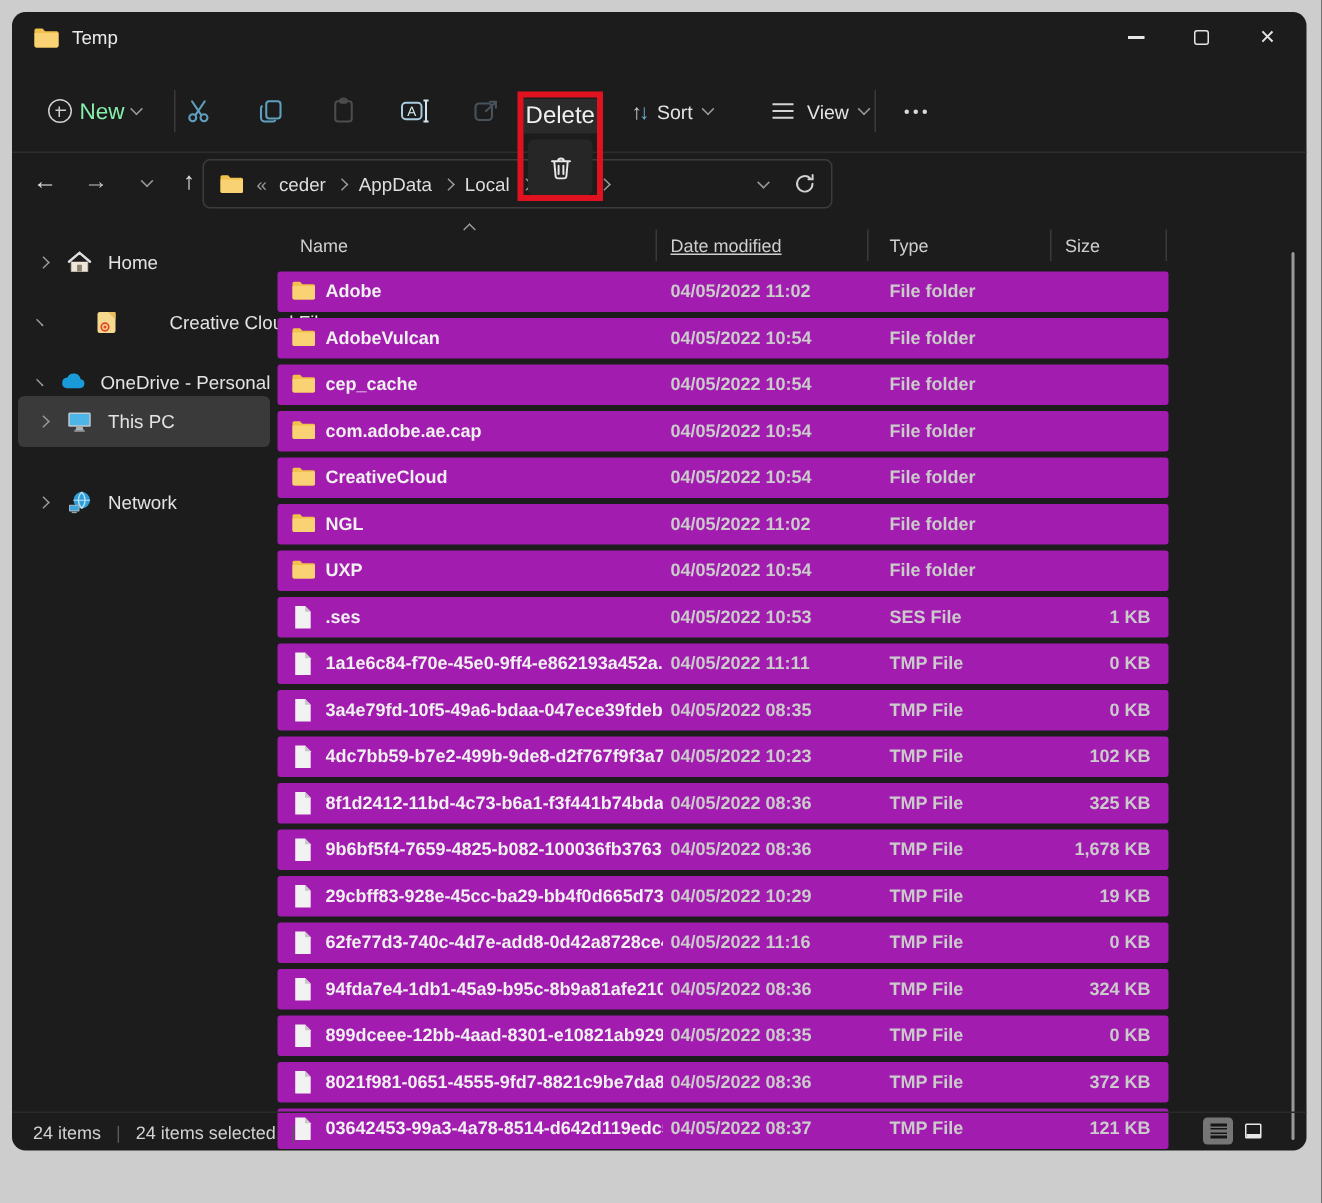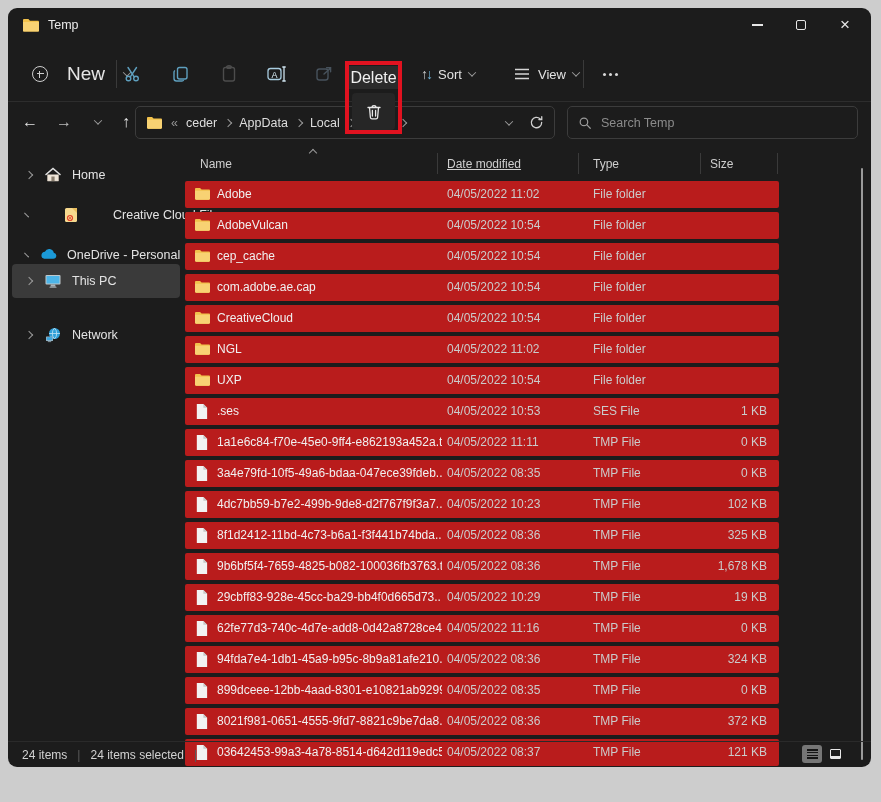--- a/index.html
+++ b/index.html
@@ -19,21 +19,21 @@
   .titlebar { position:absolute; left:0; top:0; width:100%; height:36px; }
   .titlebar .app-icon { position:absolute; left:14px; top:9px; width:18px; height:16px; }
   .titlebar .title { position:absolute; left:40px; top:10px; font-size:12.5px; color:#eaeaea; }
   .win-btn { position:absolute; top:0; width:44px; height:34px; display:flex; align-items:center; justify-content:center; color:#e6e6e6; font-size:15px; }
   .wb-min { right:92px; } .wb-max { right:48px; } .wb-close { right:4px; font-size:17px; }
   .maxbox { width:10px; height:10px; border:1.2px solid #e6e6e6; border-radius:2px; }
   .minline { width:11px; height:1.4px; background:#e6e6e6; display:block; }
 
   
   .toolbar { position:absolute; left:0; top:36px; width:100%; height:58px; border-bottom:1px solid #2d2d2d; }
-  .tb-new { position:absolute; left:14px; top:14px; height:32px; display:flex; align-items:center; gap:19px; padding:0 10px; border-radius:4px; color:#e5e5e5; font-size:19px; }
+  .tb-new { position:absolute; left:14px; top:14px; height:32px; display:flex; align-items:center; gap:5px; padding:0 10px; border-radius:4px; color:#86efac; font-size:15px; }
   .plus-circ { width:16px; height:16px; border:1.3px solid #cfcfcf; border-radius:50%; position:relative; }
   .plus-circ::before, .plus-circ::after { content:""; position:absolute; background:#cfcfcf; }
   .plus-circ::before { left:3.5px; top:6.2px; width:7px; height:1.3px; }
   .plus-circ::after { left:6.2px; top:3.5px; width:1.3px; height:7px; }
   .tb-divider { position:absolute; top:16px; width:1px; height:28px; background:#3a3a3a; }
   .tb-icon-btn { position:absolute; top:14px; width:34px; height:32px; display:flex; align-items:center; justify-content:center; border-radius:4px; }
   .tb-group { position:absolute; top:14px; height:32px; display:flex; align-items:center; gap:7px; padding:0 8px; color:#e3e3e3; font-size:13px; border-radius:4px; }
   .chev { display:inline-block; width:6px; height:6px; border-right:1.4px solid #9a9a9a; border-bottom:1.4px solid #9a9a9a; }
   .chev.down { transform:rotate(45deg) translate(-1px,-1px); }
   .chev.right { transform:rotate(-45deg); }
@@ -68,21 +68,21 @@
 
   
   .list-header { position:absolute; left:177px; top:140px; width:600px; height:32px; font-size:12px; color:#cfcfcf; }
   .lh-name { position:absolute; left:15px; top:9px; }
   .lh-sort { position:absolute; left:125px; top:2px; }
   .lh-date { position:absolute; left:262px; top:9px;text-decoration:underline; }
   .lh-type { position:absolute; left:408px; top:9px; }
   .lh-size { position:absolute; left:525px; top:9px; }
   .lh-div { position:absolute; top:5px; width:1px; height:21px; background:#3a3a3a; }
   .rows { position:absolute; left:177px; top:173px; width:594px; }
-  .row { position:absolute; left:0; width:594px; height:27px; background:#b91c1c; border-radius:2px; }
+  .row { position:absolute; left:0; width:594px; height:27px; background:#a21caf; border-radius:2px;font-weight:bold; }
   .row .icon { position:absolute; left:9px; top:5px; width:17px; height:17px; }
   .row .c-name { position:absolute; left:32px; top:6px; font-size:12px; color:#f0f0f0; white-space:nowrap; max-width:225px; overflow:hidden; }
   .row .c-date { position:absolute; left:262px; top:6px; font-size:12px; color:#cbcbcb; }
   .row .c-type { position:absolute; left:408px; top:6px; font-size:12px; color:#cbcbcb; }
   .row .c-size { position:absolute; right:12px; top:6px; font-size:12px; color:#cbcbcb; }
   .vscroll { position:absolute; left:853px; top:160px; width:2px; height:592px; background:#9a9a9a; border-radius:1px; }
 
   
   .statusbar { position:absolute; left:0; bottom:0; width:100%; height:26px; border-top:1px solid #2a2a2a; display:flex; align-items:center; font-size:12px; color:#d2d2d2; }
   .statusbar .sb-text { margin-left:14px; }
@@ -234,29 +234,20 @@
       <span class="addr-right" style="right:42px;">
           <span class="chev down"></span>
         </span>
       <span class="addr-right" style="right:10px;">
         <svg viewBox="0 0 16 16" width="15" height="15" fill="none" stroke="#d0d0d0" stroke-width="1.4" stroke-linecap="round">
           <path d="M13.5 8 a5.5 5.5 0 1 1-1.7-3.9 M13.6 1.8 v3 h-3"></path>
         </svg>
       </span>
     </div>
 
-    <div class="search-box">
-      <span>
-        <svg viewBox="0 0 16 16" width="14" height="14" fill="none" stroke="#9a9a9a" stroke-width="1.4" stroke-linecap="round">
-            <circle cx="6.8" cy="6.8" r="4.3"></circle>
-            <path d="M10.2 10.2 L14 14"></path>
-          </svg>
-      </span>
-      <input type="text" placeholder="Search Temp" style="">
-    </div>
   </div>
 
   <div class="sidebar">
     <div class="side-item" style="top:10px;">
       <span class="chev right"></span>
       <span class="s-icon">
         <svg viewBox="0 0 18 18" width="18" height="18">
             <path d="M2 8.5 L9 2.5 l7 6" fill="none" stroke="#e0e0e0" stroke-width="1.6" stroke-linecap="round"></path>
             <path d="M3.5 8.5 v6.5 h11 v-6.5" fill="#efe6da" stroke="#c9bfb2" stroke-width="0.6"></path>
             <rect x="7.4" y="10.5" width="3.2" height="4.5" fill="#8a7f70"></rect>

